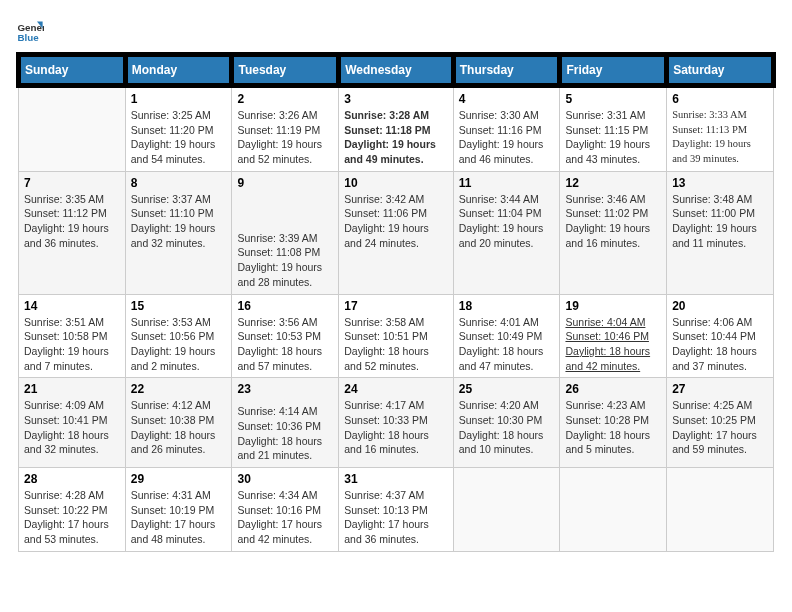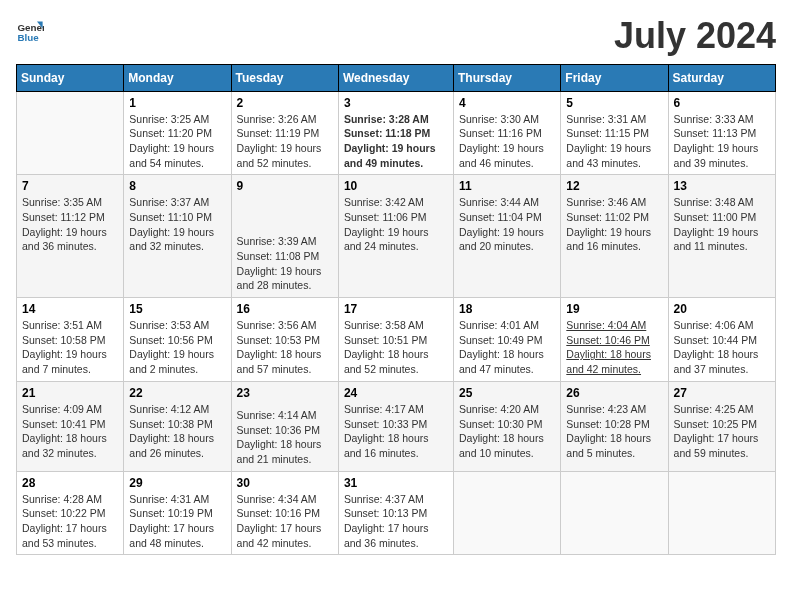--- a/index.html
+++ b/index.html
@@ -45,21 +45,21 @@
       margin-top: 8px;
       font-size: 11px;
     }
     thead tr th {
       background-color: #2a7ab5;
       color: #fff;
       padding: 6px 4px;
       text-align: left;
       font-size: 12px;
       font-weight: bold;
-      border: 1px solid #000000;
+      border: 5px solid #000000;
     }
     tbody tr td {
       border: 1px solid #ccc;
       padding: 4px 5px;
       vertical-align: top;
       min-height: 70px;
       background: #fff;
     }
     tbody tr:nth-child(even) td {
       background: #f5f5f5;
@@ -83,21 +83,20 @@
 
 <div class="header-top">
   <div class="logo">
     <svg class="logo-icon" viewBox="0 0 40 40" xmlns="http://www.w3.org/2000/svg">
       <text x="2" y="22" font-size="14" font-weight="bold" fill="#333">General</text>
       <text x="2" y="36" font-size="14" font-weight="bold" fill="#2a7ab5">Blue</text>
       <polygon points="30,8 38,8 38,18" fill="#2a7ab5"></polygon>
     </svg>
   </div>
   <div class="title-block">
-    <div class="main-title">July 2024</div>
   </div>
 </div>
 
 <table>
   <thead>
     <tr id="header-row">
     <th>Sunday</th>
         <th>Monday</th>
         <th>Tuesday</th>
         <th>Wednesday</th>
@@ -139,21 +138,21 @@
         </td>
         <td>
           <div class="day-number">5</div>
           <div class="day-info" style="white-space: pre-line;">Sunrise: 3:31 AM
 Sunset: 11:15 PM
 Daylight: 19 hours
 and 43 minutes.</div>
         </td>
         <td>
           <div class="day-number">6</div>
-          <div class="day-info" style="white-space: pre-line;">Sunrise: 3:33 AM
+          <div class="day-info" style="white-space: pre-line; font-family: Liberation Serif, serif;">Sunrise: 3:33 AM
 Sunset: 11:13 PM
 Daylight: 19 hours
 and 39 minutes.</div>
         </td>
       </tr>
       <tr>
         <td>
           <div class="day-number">7</div>
           <div class="day-info" style="white-space: pre-line;">Sunrise: 3:35 AM
 Sunset: 11:12 PM

